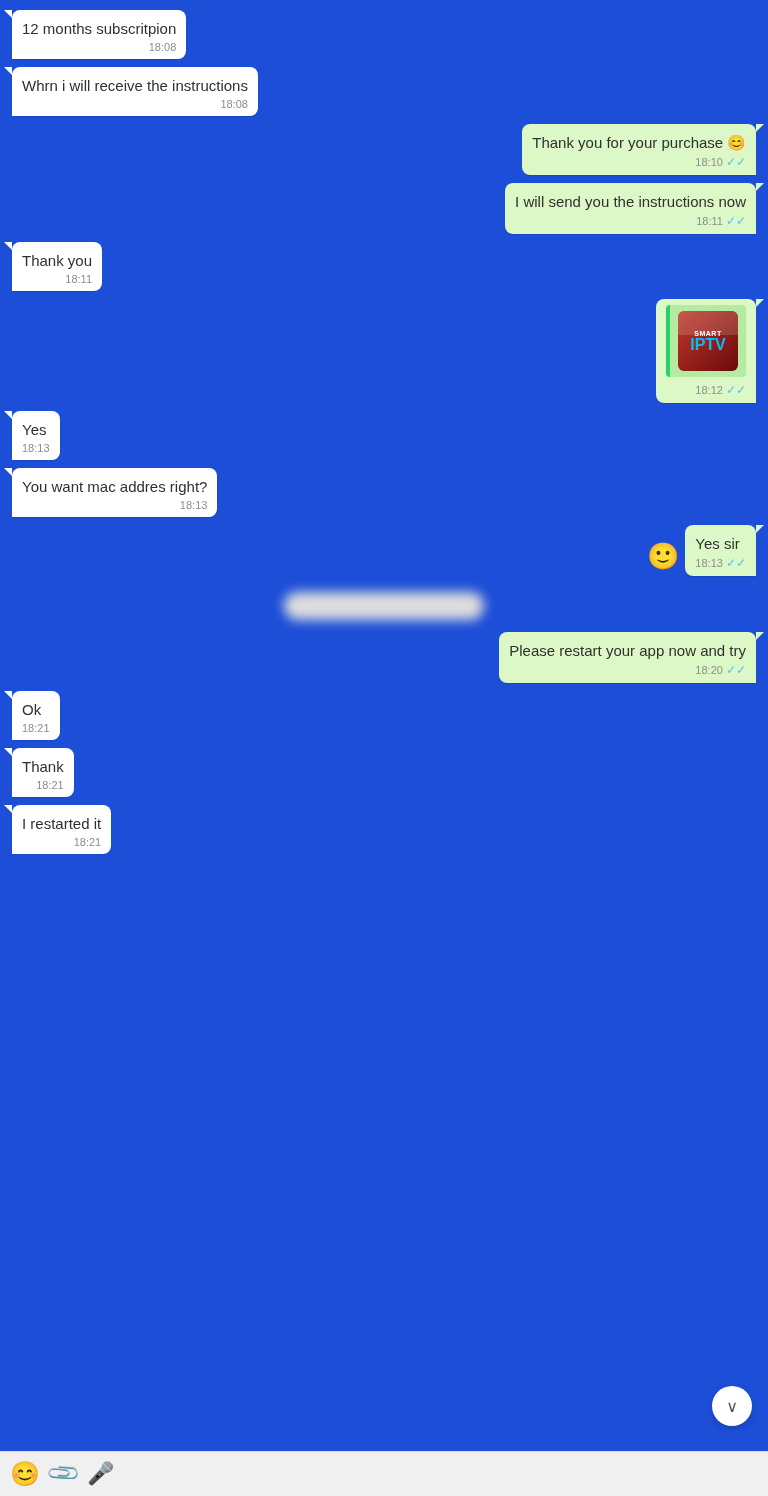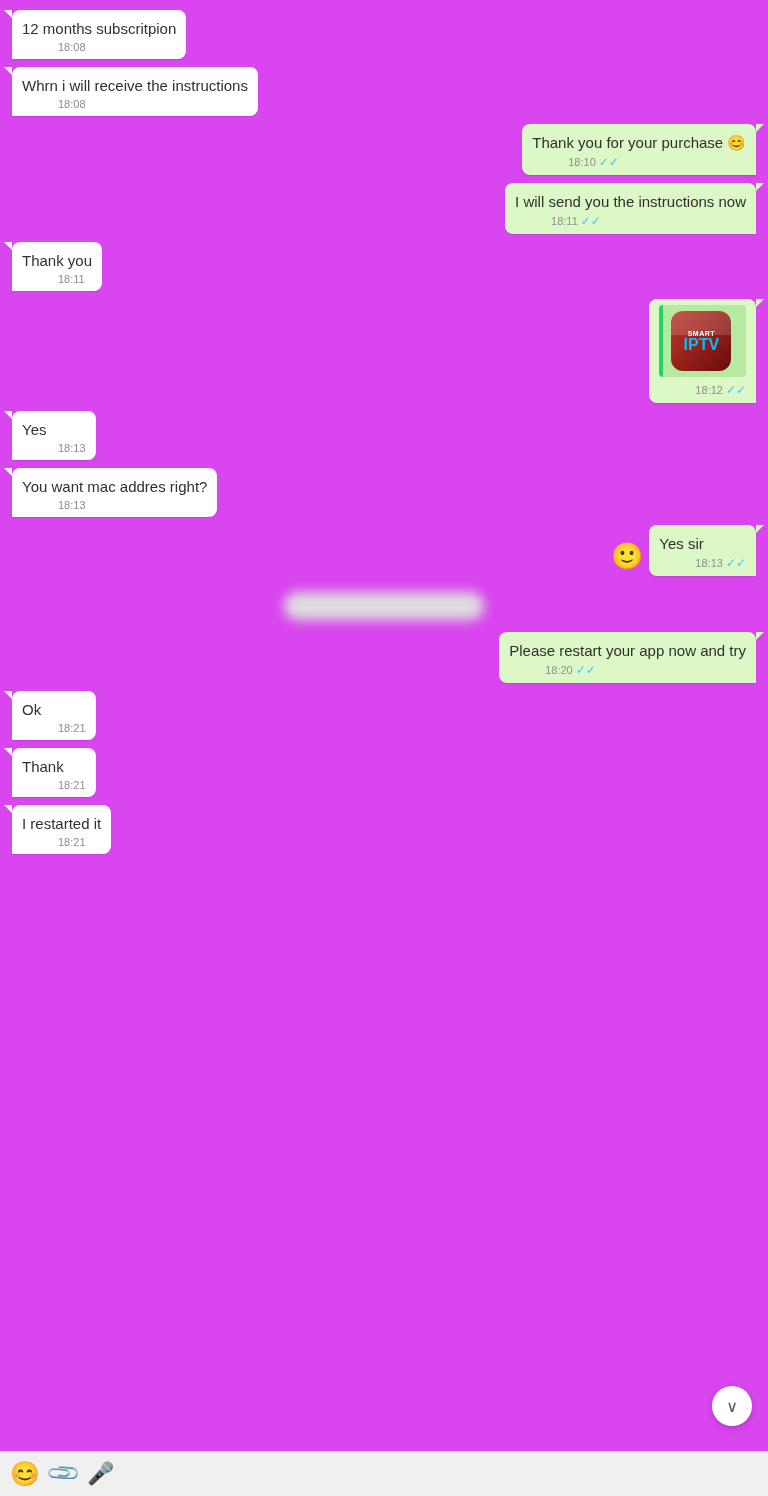--- a/index.html
+++ b/index.html
@@ -11,21 +11,21 @@
       display: flex;
       flex-direction: column;
     }
 
     .chat-area {
       flex: 1;
       padding: 10px 12px;
       display: flex;
       flex-direction: column;
       gap: 4px;
-      background-color: #d946ef;
+      background-color: #1d4ed8;
       overflow-y: auto;
     }
 
     
     .msg-received {
       display: flex;
       justify-content: flex-start;
       margin-bottom: 4px;
     }
     .msg-received .bubble {
@@ -71,25 +71,24 @@
     }
 
     .msg-text {
       font-size: 15px;
       color: #303030;
       line-height: 1.4;
     }
 
     .msg-meta {
       display: flex;
-      justify-content: flex-start;
+      justify-content: flex-end;
       align-items: center;
       gap: 3px;
       margin-top: 2px;
-      margin-left: 36px;
     }
 
     .msg-time {
       font-size: 11px;
       color: #8d8d8d;
     }
 
     .tick {
       font-size: 12px;
       color: #4fc3f7;
@@ -134,21 +133,21 @@
     .quote-sublabel {
       font-size: 12px;
       color: #666;
       display: flex;
       align-items: center;
       gap: 4px;
     }
     .quote-img {
       width: 60px;
       height: 60px;
-      border-radius: 12px;
+      border-radius: 4px;
       overflow: hidden;
       flex-shrink: 0;
     }
 
     
     .iptv-logo {
       width: 60px;
       height: 60px;
       border-radius: 6px;
       display: flex;

